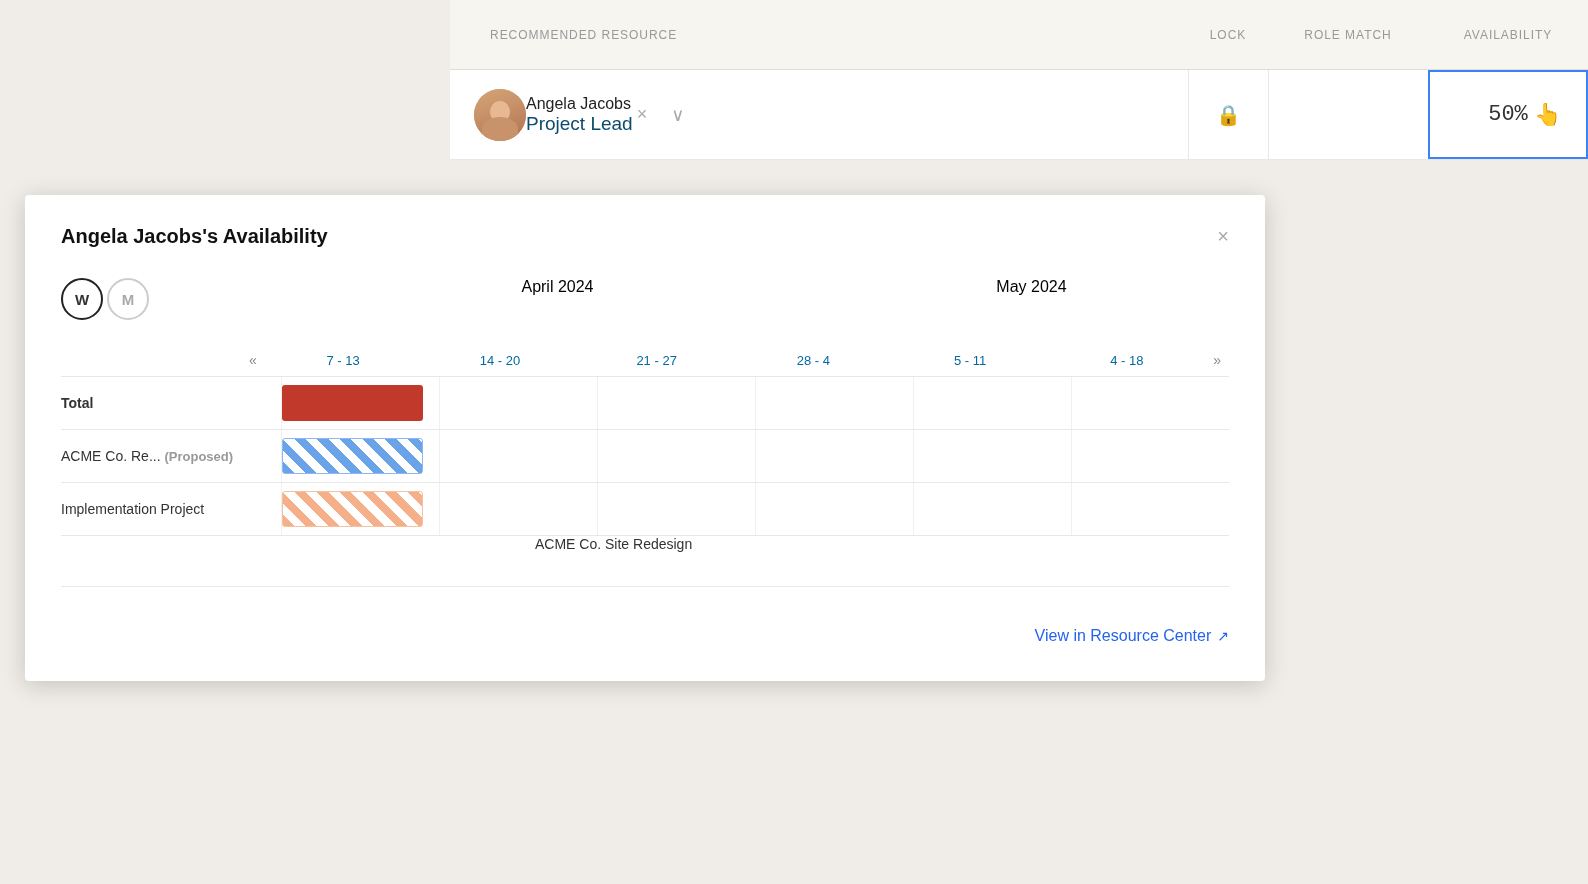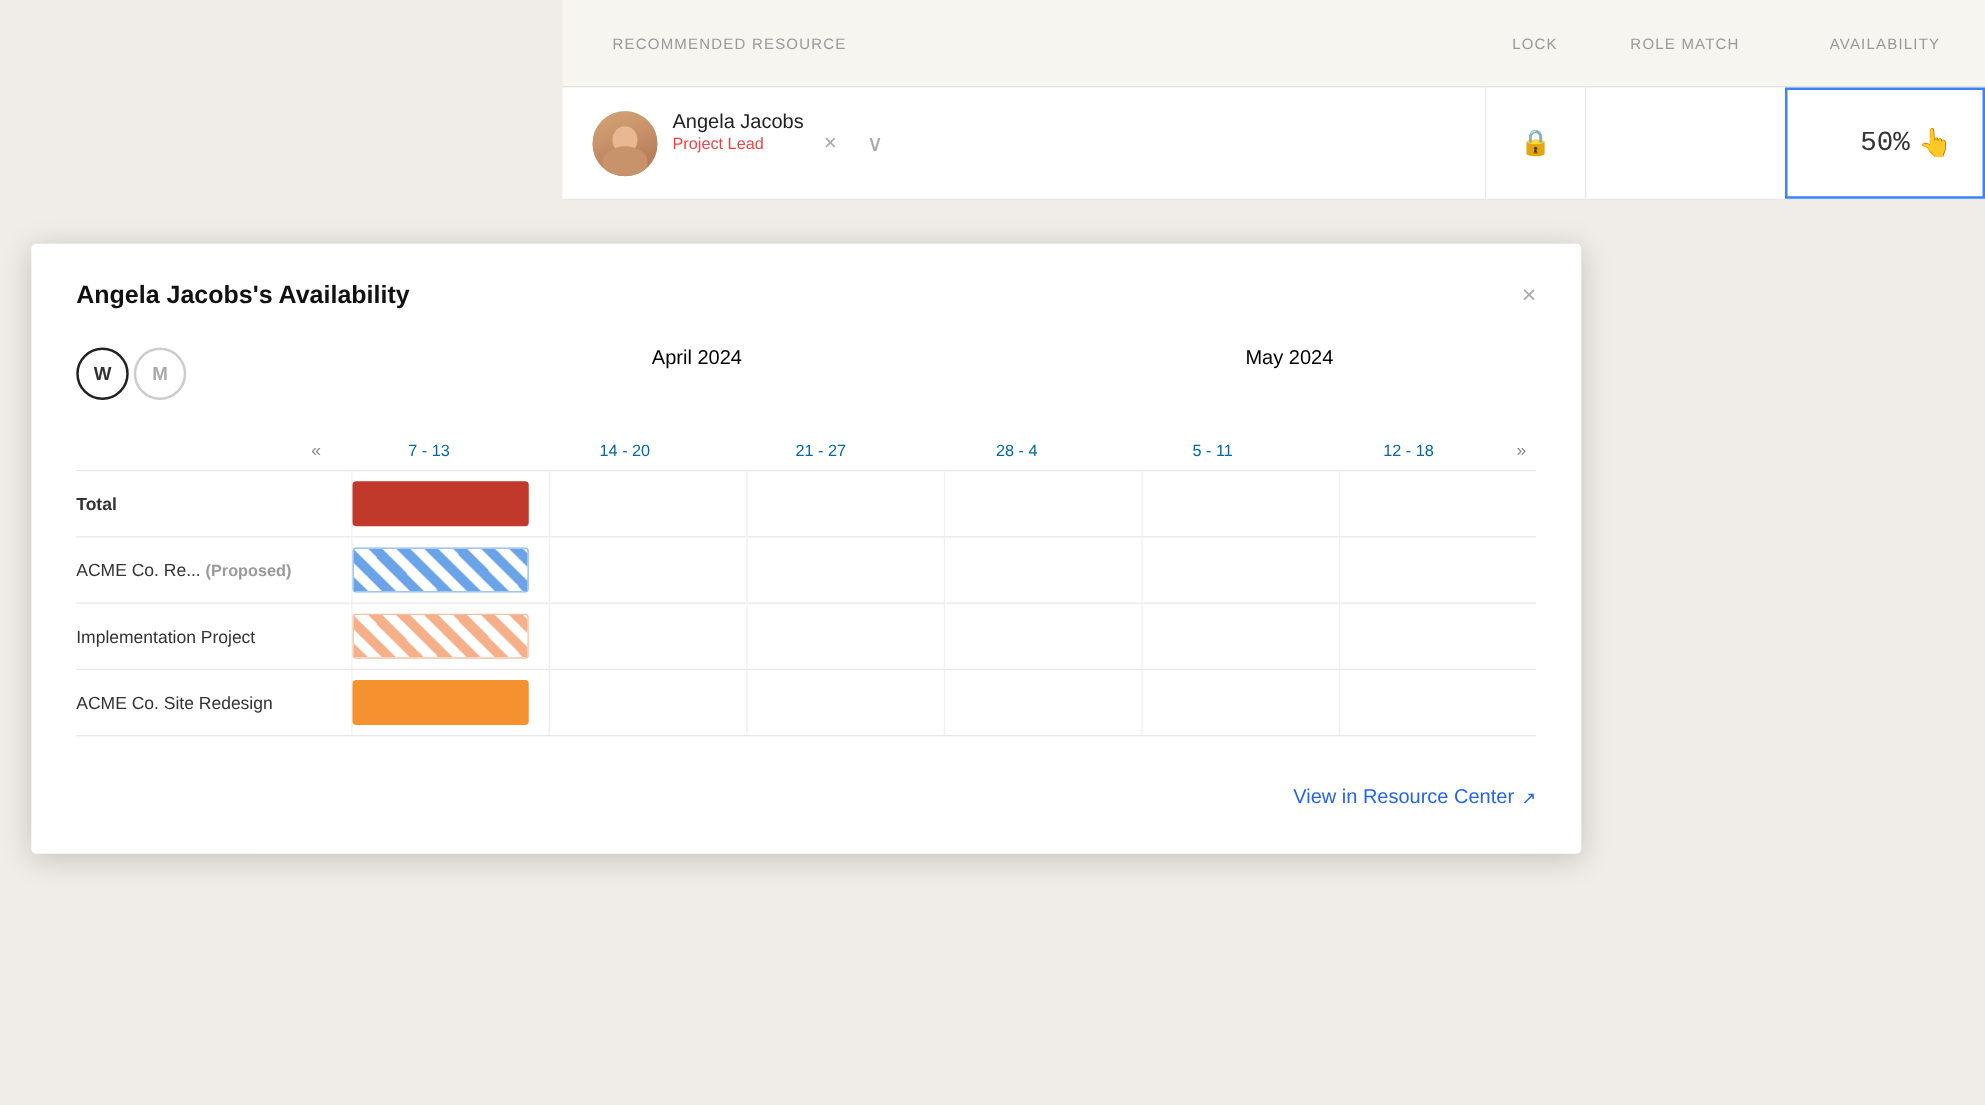--- a/index.html
+++ b/index.html
@@ -47,21 +47,21 @@
       right: 0;
       height: 90px;
       background: #fff;
       display: flex;
       align-items: center;
       border-bottom: 1px solid #e8e8e8;
     }
     .resource-info {
       flex: 1;
       display: flex;
-      gap: 12px;
+      align-items: center;
       padding-left: 24px;
     }
     .avatar-img {
       width: 52px;
       height: 52px;
       border-radius: 50%;
       background: #c8a882;
       overflow: hidden;
       position: relative;
       flex-shrink: 0;
@@ -94,22 +94,22 @@
       background: #c8926a;
       border-radius: 50% 50% 0 0;
     }
     .resource-name-block { display: flex; flex-direction: column; }
     .resource-name {
       font-size: 16px;
       font-weight: 500;
       color: #222;
     }
     .resource-role {
-      font-size: 13px;
-      color: #ef4444;
+      font-size: 19px;
+      color: #0c4a6e;
     }
     .resource-actions {
       display: flex;
       align-items: center;
       gap: 16px;
       padding-right: 20px;
     }
     .action-btn {
       background: none;
       border: none;
@@ -246,21 +246,21 @@
     .nav-arrow-right { padding: 0 8px; }
 
     
     .data-rows { margin-left: 0; }
     .data-row {
       display: flex;
       align-items: center;
       border-top: 1px solid #e8e8e8;
       min-height: 52px;
     }
-    .data-row:last-child { border-bottom: 1px solid #e8e8e8; }
+    .data-row:last-child { border-bottom: 1px solid #e8e8e8; flex-direction: column; }
     .row-label {
       width: 220px;
       font-size: 14px;
       color: #333;
       padding-right: 16px;
       flex-shrink: 0;
     }
     .row-label.bold { font-weight: 700; }
     .row-label .proposed {
       color: #999;
@@ -413,21 +413,21 @@
     </div>
 
     <div class="week-headers">
       <button class="nav-arrow">«</button>
       <div class="week-cols">
         <div class="week-col-header">7 - 13</div>
         <div class="week-col-header">14 - 20</div>
         <div class="week-col-header">21 - 27</div>
         <div class="week-col-header">28 - 4</div>
         <div class="week-col-header">5 - 11</div>
-        <div class="week-col-header">12 - 18</div>
+        <div class="week-col-header">4 - 18</div>
       </div>
       <button class="nav-arrow nav-arrow-right">»</button>
     </div>
 
     <div class="data-rows">
 
       <div class="data-row">
         <div class="row-label bold">
           <span>Total</span>
         </div>

